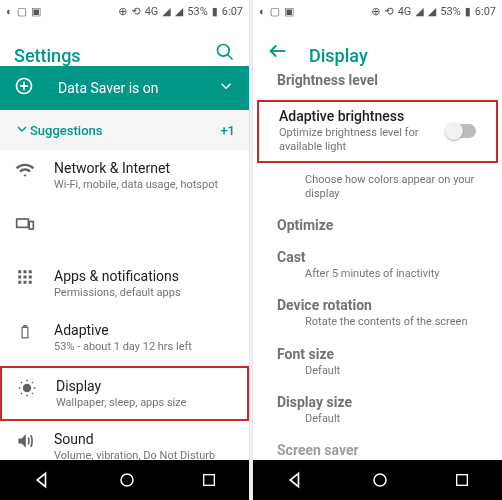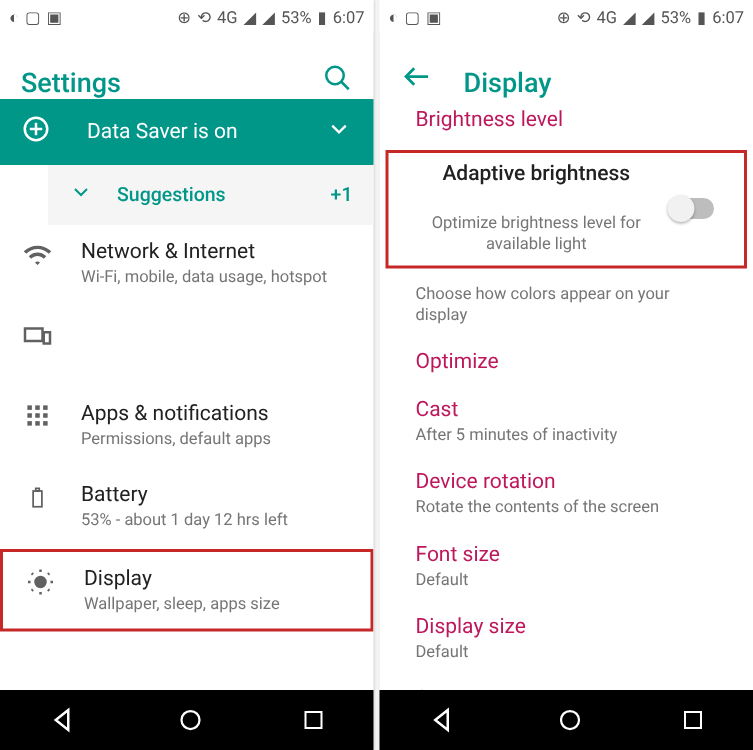--- a/index.html
+++ b/index.html
@@ -4,37 +4,37 @@
 <style>
   * { box-sizing: border-box; margin: 0; padding: 0; }
   body { font-family: Roboto, "Helvetica Neue", Arial, sans-serif; background: #f5f5f5; width: 502px; height: 500px; display: flex; gap: 4px; }
   .phone { width: 249px; height: 500px; background: #fff; display: flex; flex-direction: column; box-shadow: 0 0 2px rgba(0,0,0,0.2); }
   .statusbar { height: 22px; background: #fff; display: flex; align-items: center; justify-content: space-between; padding: 0 6px; font-size: 11px; color: #555; }
   .statusbar .left, .statusbar .right { display: flex; align-items: center; gap: 4px; }
   .appbar { height: 44px; display: flex; align-items: flex-end; padding: 0 14px; gap: 20px; }
   .appbar-title { color: #009688; font-size: 18px; font-weight: 500; flex: 1; }
   .teal-banner { background: #009688; color: #fff; height: 44px; display: flex; align-items: center; padding: 0 14px; gap: 24px; }
   .teal-banner-text { flex: 1; font-size: 14px; }
-  .suggestions { background: #f5f5f5; height: 40px; display: flex; align-items: center; padding: 0 14px; gap: 16px; color: #009688; font-size: 13px; font-weight: 500; margin-left: 32px; }
+  .suggestions { background: #f5f5f5; height: 40px; display: flex; align-items: center; padding: 0 14px; gap: 0; color: #009688; font-size: 13px; font-weight: 500; }
   .suggestions .label { flex: 1; }
   .list { flex: 1; overflow: hidden; }
   .row { display: flex; align-items: flex-start; padding: 10px 14px; gap: 18px; min-height: 54px; }
   .row .icon-slot { width: 22px; display: flex; align-items: center; justify-content: center; color: #616161; }
   .row .text { flex: 1; }
   .row .title { font-size: 14px; color: #212121; }
   .row .sub { font-size: 11px; color: #757575; margin-top: 2px; }
   .highlight { border: 2px solid #c62828; }
   .right-title-row { padding: 6px 24px 10px; }
-  .right-title-row .title { font-size: 14px; color: #be185d; font-weight: 400; }
-  .right-title-row .sub { font-size: 11px; color: #757575; margin-top: 2px; line-height: 1.3; }
+  .right-title-row .title { font-size: 14px; color: #737373; font-weight: 700; }
+  .right-title-row .sub { font-size: 11px; color: #757575; margin-top: 2px; line-height: 1.3; margin-left: 28px; }
   .navbar { height: 40px; background: #000; display: flex; align-items: center; justify-content: space-around; }
   .navbar svg { display: block; }
   .switch { width: 30px; height: 14px; background: #bdbdbd; border-radius: 7px; position: relative; }
   .switch::after { content: ""; position: absolute; width: 18px; height: 18px; background: #f1f1f1; border-radius: 50%; top: -2px; left: -1px; box-shadow: 0 1px 2px rgba(0,0,0,0.3); }
-  .highlight-box { border: 2px solid #c62828; margin: 2px 4px; padding: 6px 20px 6px 20px; text-align: center; }
+  .highlight-box { border: 2px solid #c62828; margin: 2px 4px; padding: 6px 20px 6px 20px; }
 </style>
 </head>
 <body>
 
 <div class="phone">
   <div class="statusbar">
     <div class="left">
       <span>◐</span>
       <span>▢</span>
       <span>▣</span>
@@ -127,34 +127,46 @@
         </div>
     </div>
     <div class="row">
       <div class="icon-slot">
           <svg width="14" height="20" viewBox="0 0 24 24" fill="none" stroke="#616161" stroke-width="2">
             <rect x="7" y="4" width="10" height="18"></rect>
             <rect x="10" y="1" width="4" height="3"></rect>
           </svg>
         </div>
       <div class="text">
-          <div class="title">Battery</div>
+          <div class="title">Adaptive</div>
           <div class="sub">53% - about 1 day 12 hrs left</div>
         </div>
     </div>
     <div class="row highlight">
       <div class="icon-slot">
           <svg width="20" height="20" viewBox="0 0 24 24" fill="none" stroke="#616161" stroke-width="2">
             <circle cx="12" cy="12" r="4" fill="#616161"></circle>
             <path d="M12 2v2M12 20v2M2 12h2M20 12h2M5 5l1 1M18 18l1 1M5 19l1-1M18 6l1-1"></path>
           </svg>
         </div>
       <div class="text">
           <div class="title">Display</div>
           <div class="sub">Wallpaper, sleep, apps size</div>
+        </div>
+    </div>
+    <div class="row">
+      <div class="icon-slot">
+          <svg width="20" height="20" viewBox="0 0 24 24" fill="#616161">
+            <path d="M4 9v6h4l5 5V4L8 9z"></path>
+            <path d="M16 8c1 1 1 7 0 8M19 5c2 3 2 11 0 14" fill="none" stroke="#616161" stroke-width="2"></path>
+          </svg>
+        </div>
+      <div class="text">
+          <div class="title">Sound</div>
+          <div class="sub">Volume, vibration, Do Not Disturb</div>
         </div>
     </div>
 
   </div>
 
   <div class="navbar">
     <span>
         <svg width="20" height="20" viewBox="0 0 24 24" fill="none" stroke="#fff" stroke-width="2">
           <polygon points="15 4 5 12 15 20" fill="none"></polygon>
         </svg>
@@ -202,21 +214,21 @@
   </div>
 
   <div class="list right-list">
     <div class="right-title-row">
       <div class="title">Brightness level</div>
     </div>
 
     <div class="highlight-box" style="display:flex;align-items:center;gap:10px">
       <div style="flex:1">
         <div class="title" style="font-size:14px;color:#212121;font-weight:500">Adaptive brightness</div>
-        <div class="sub" style="font-size:11px;color:#757575;margin-top:18px;line-height:1.3">Optimize brightness level for available light</div>
+        <div class="sub" style="font-size:11px;color:#757575;margin-top:2px;line-height:1.3">Optimize brightness level for available light</div>
       </div>
       <div class="switch"></div>
     </div>
 
     <div class="right-title-row">
       <div class="sub">Choose how colors appear on your display</div>
     </div>
     <div class="right-title-row">
       <div class="title">Optimize</div>
     </div>

